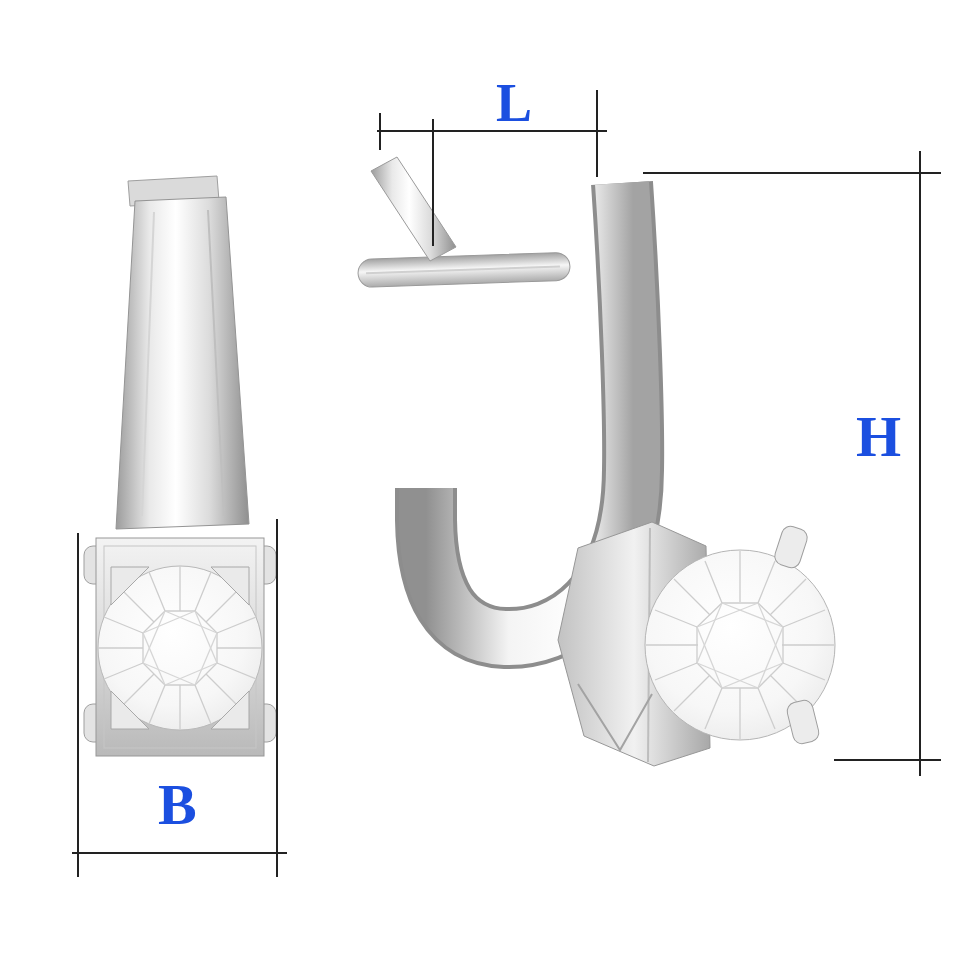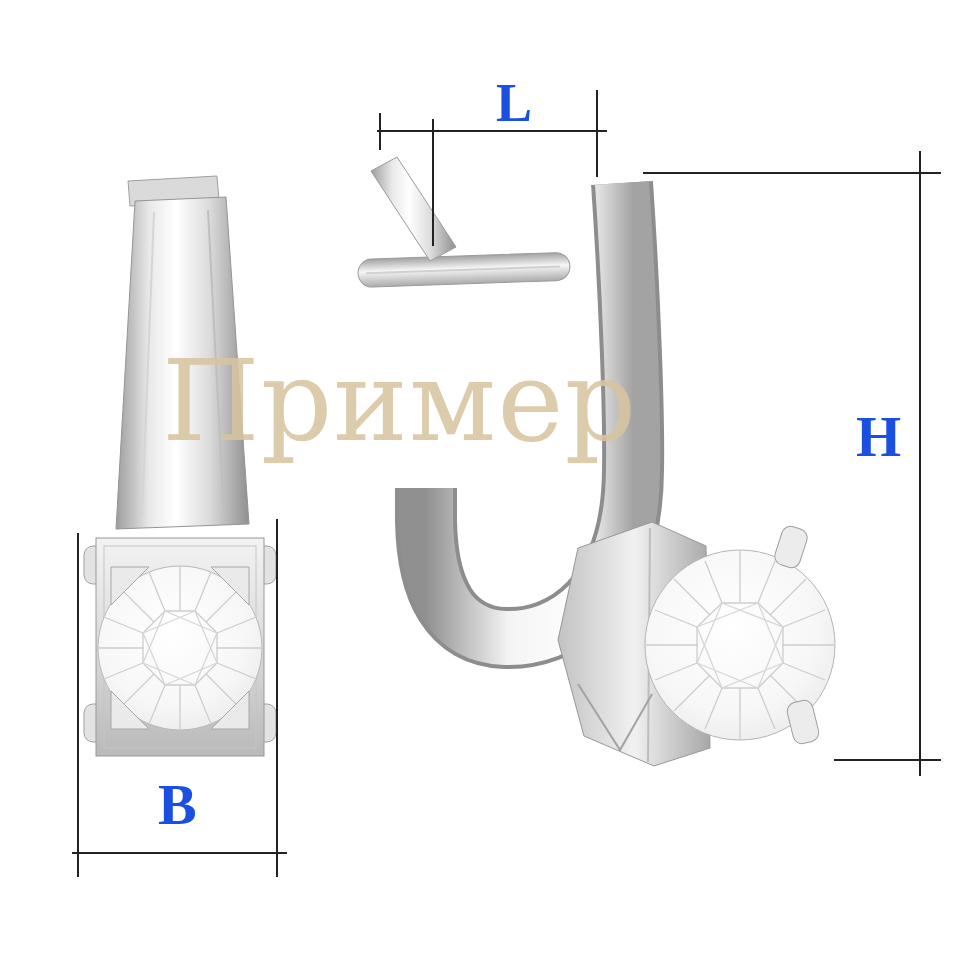--- a/index.html
+++ b/index.html
@@ -179,15 +179,14 @@
         <line x1="78" y1="533" x2="78" y2="877"></line>
         <line x1="277" y1="519" x2="277" y2="877"></line>
       </g>
     </g>
   </svg>
 
   <div class="dim-label" id="label-L">L</div>
   <div class="dim-label" id="label-H">H</div>
   <div class="dim-label" id="label-B">B</div>
 
-  <div class="watermark">Пример</div>
 
 </div>
 
 </body></html>

